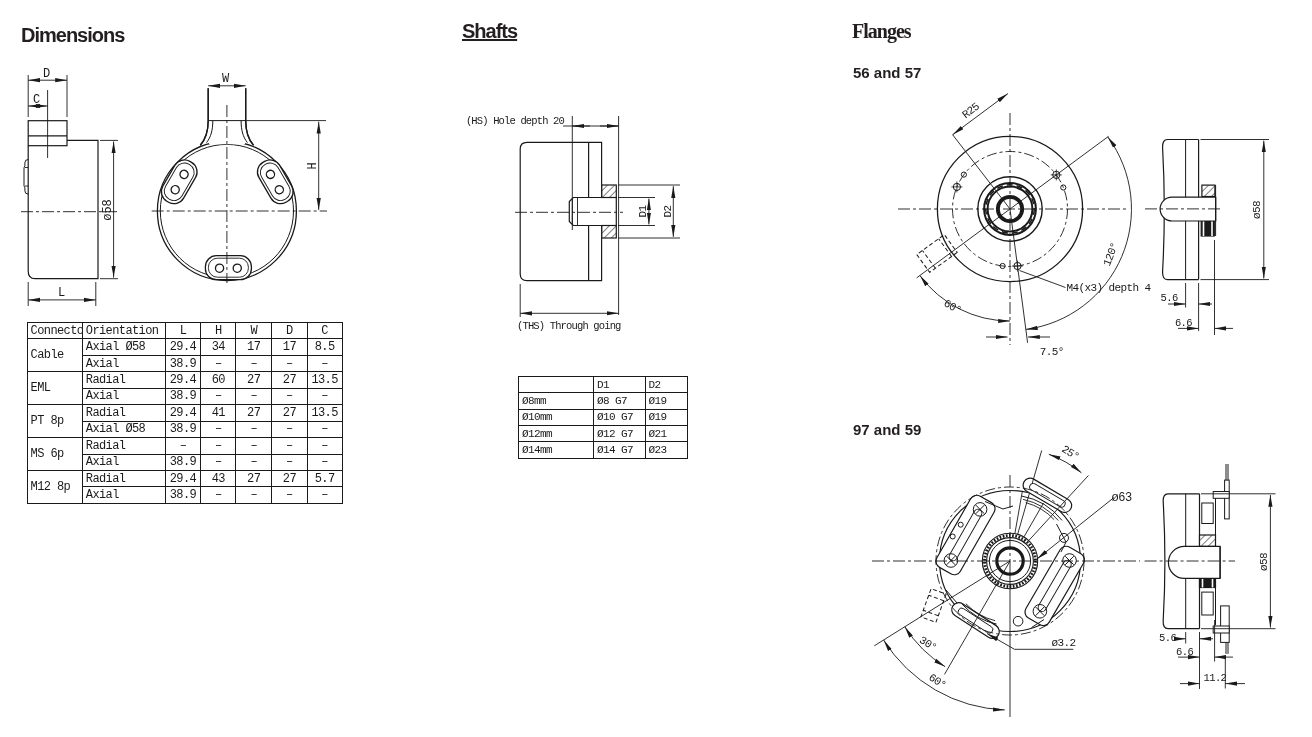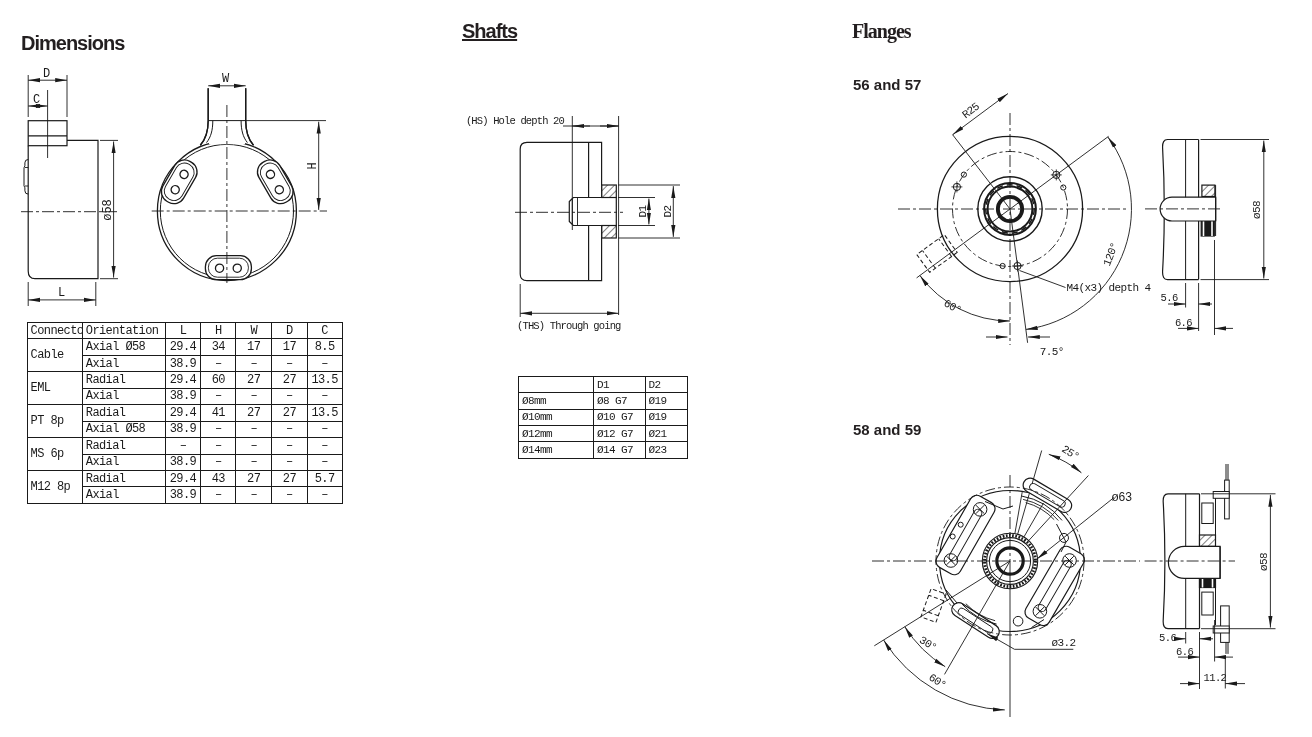--- a/index.html
+++ b/index.html
@@ -9,25 +9,25 @@
 .h2{position:absolute;font:bold 15px "Liberation Sans",sans-serif;color:#231f20;}
 svg{position:absolute;left:0;top:0;}
 table{border-collapse:collapse;position:absolute;table-layout:fixed;
   font-family:"Liberation Mono",monospace;color:#1a1a1a;}
 td{border:1.4px solid #1a1a1a;padding:0 0 0 3px;white-space:nowrap;overflow:hidden;}
 .num{text-align:center;padding:0;}
 </style>
 </head>
 <body>
 <div id="page">
-<div class="h1" style="left:21px;top:32px;text-align:right;">Dimensions</div>
+<div class="h1" style="left:21px;top:24px;text-align:right;">Dimensions</div>
 <div class="h1" style="left:462px;top:20px;text-decoration:underline;">Shafts</div>
 <div class="h1" style="left:852px;top:20px;font-family:Liberation Serif, serif;">Flanges</div>
-<div class="h2" style="left:853px;top:64px;margin-top:12px;">56 and 57</div>
-<div class="h2" style="left:853px;top:421px;">58 and 59</div>
+<div class="h2" style="left:853px;top:64px;">56 and 57</div>
+<div class="h2" style="left:853px;top:421px;">97 and 59</div>
 
 <table id="t1" style="left:26.6px;top:321.9px;width:315px;height:182px;font-size:12px;letter-spacing:-0.6px;">
 <colgroup>
         <col style="width:55.2px">
         <col style="width:82.9px">
         <col style="width:35.6px">
         <col style="width:35.1px">
         <col style="width:35.7px">
         <col style="width:35.7px">
         <col style="width:34.8px">

